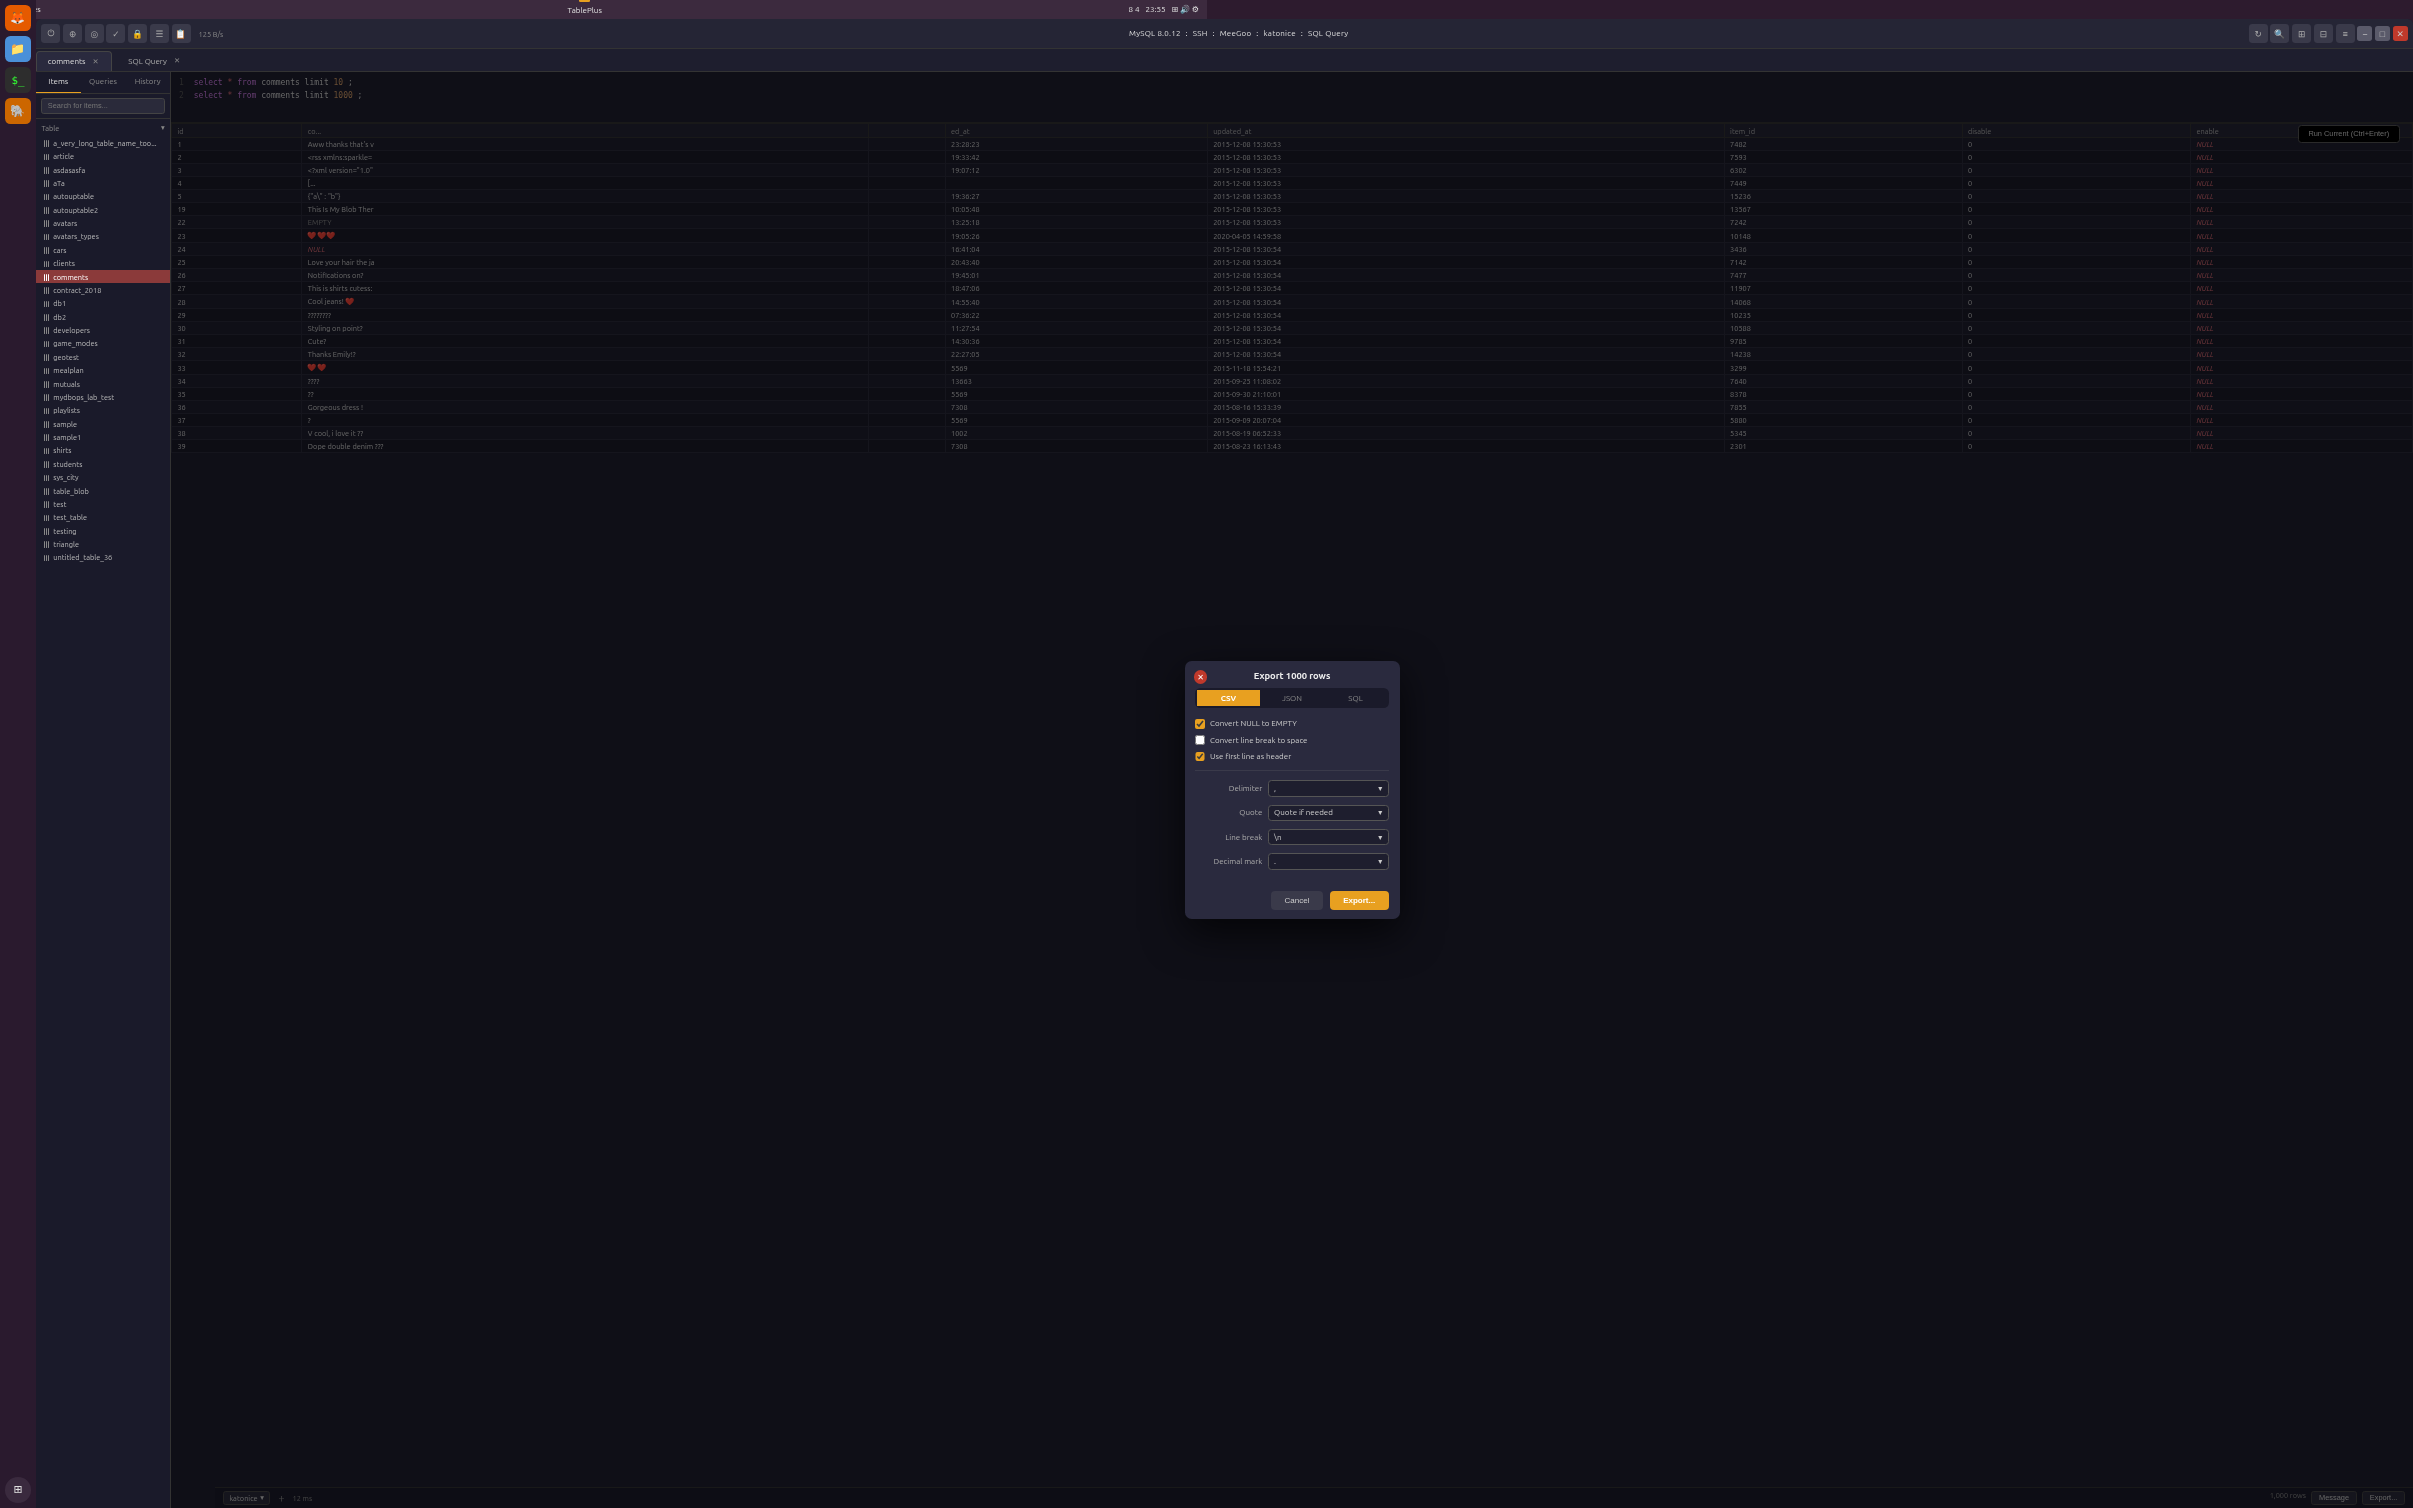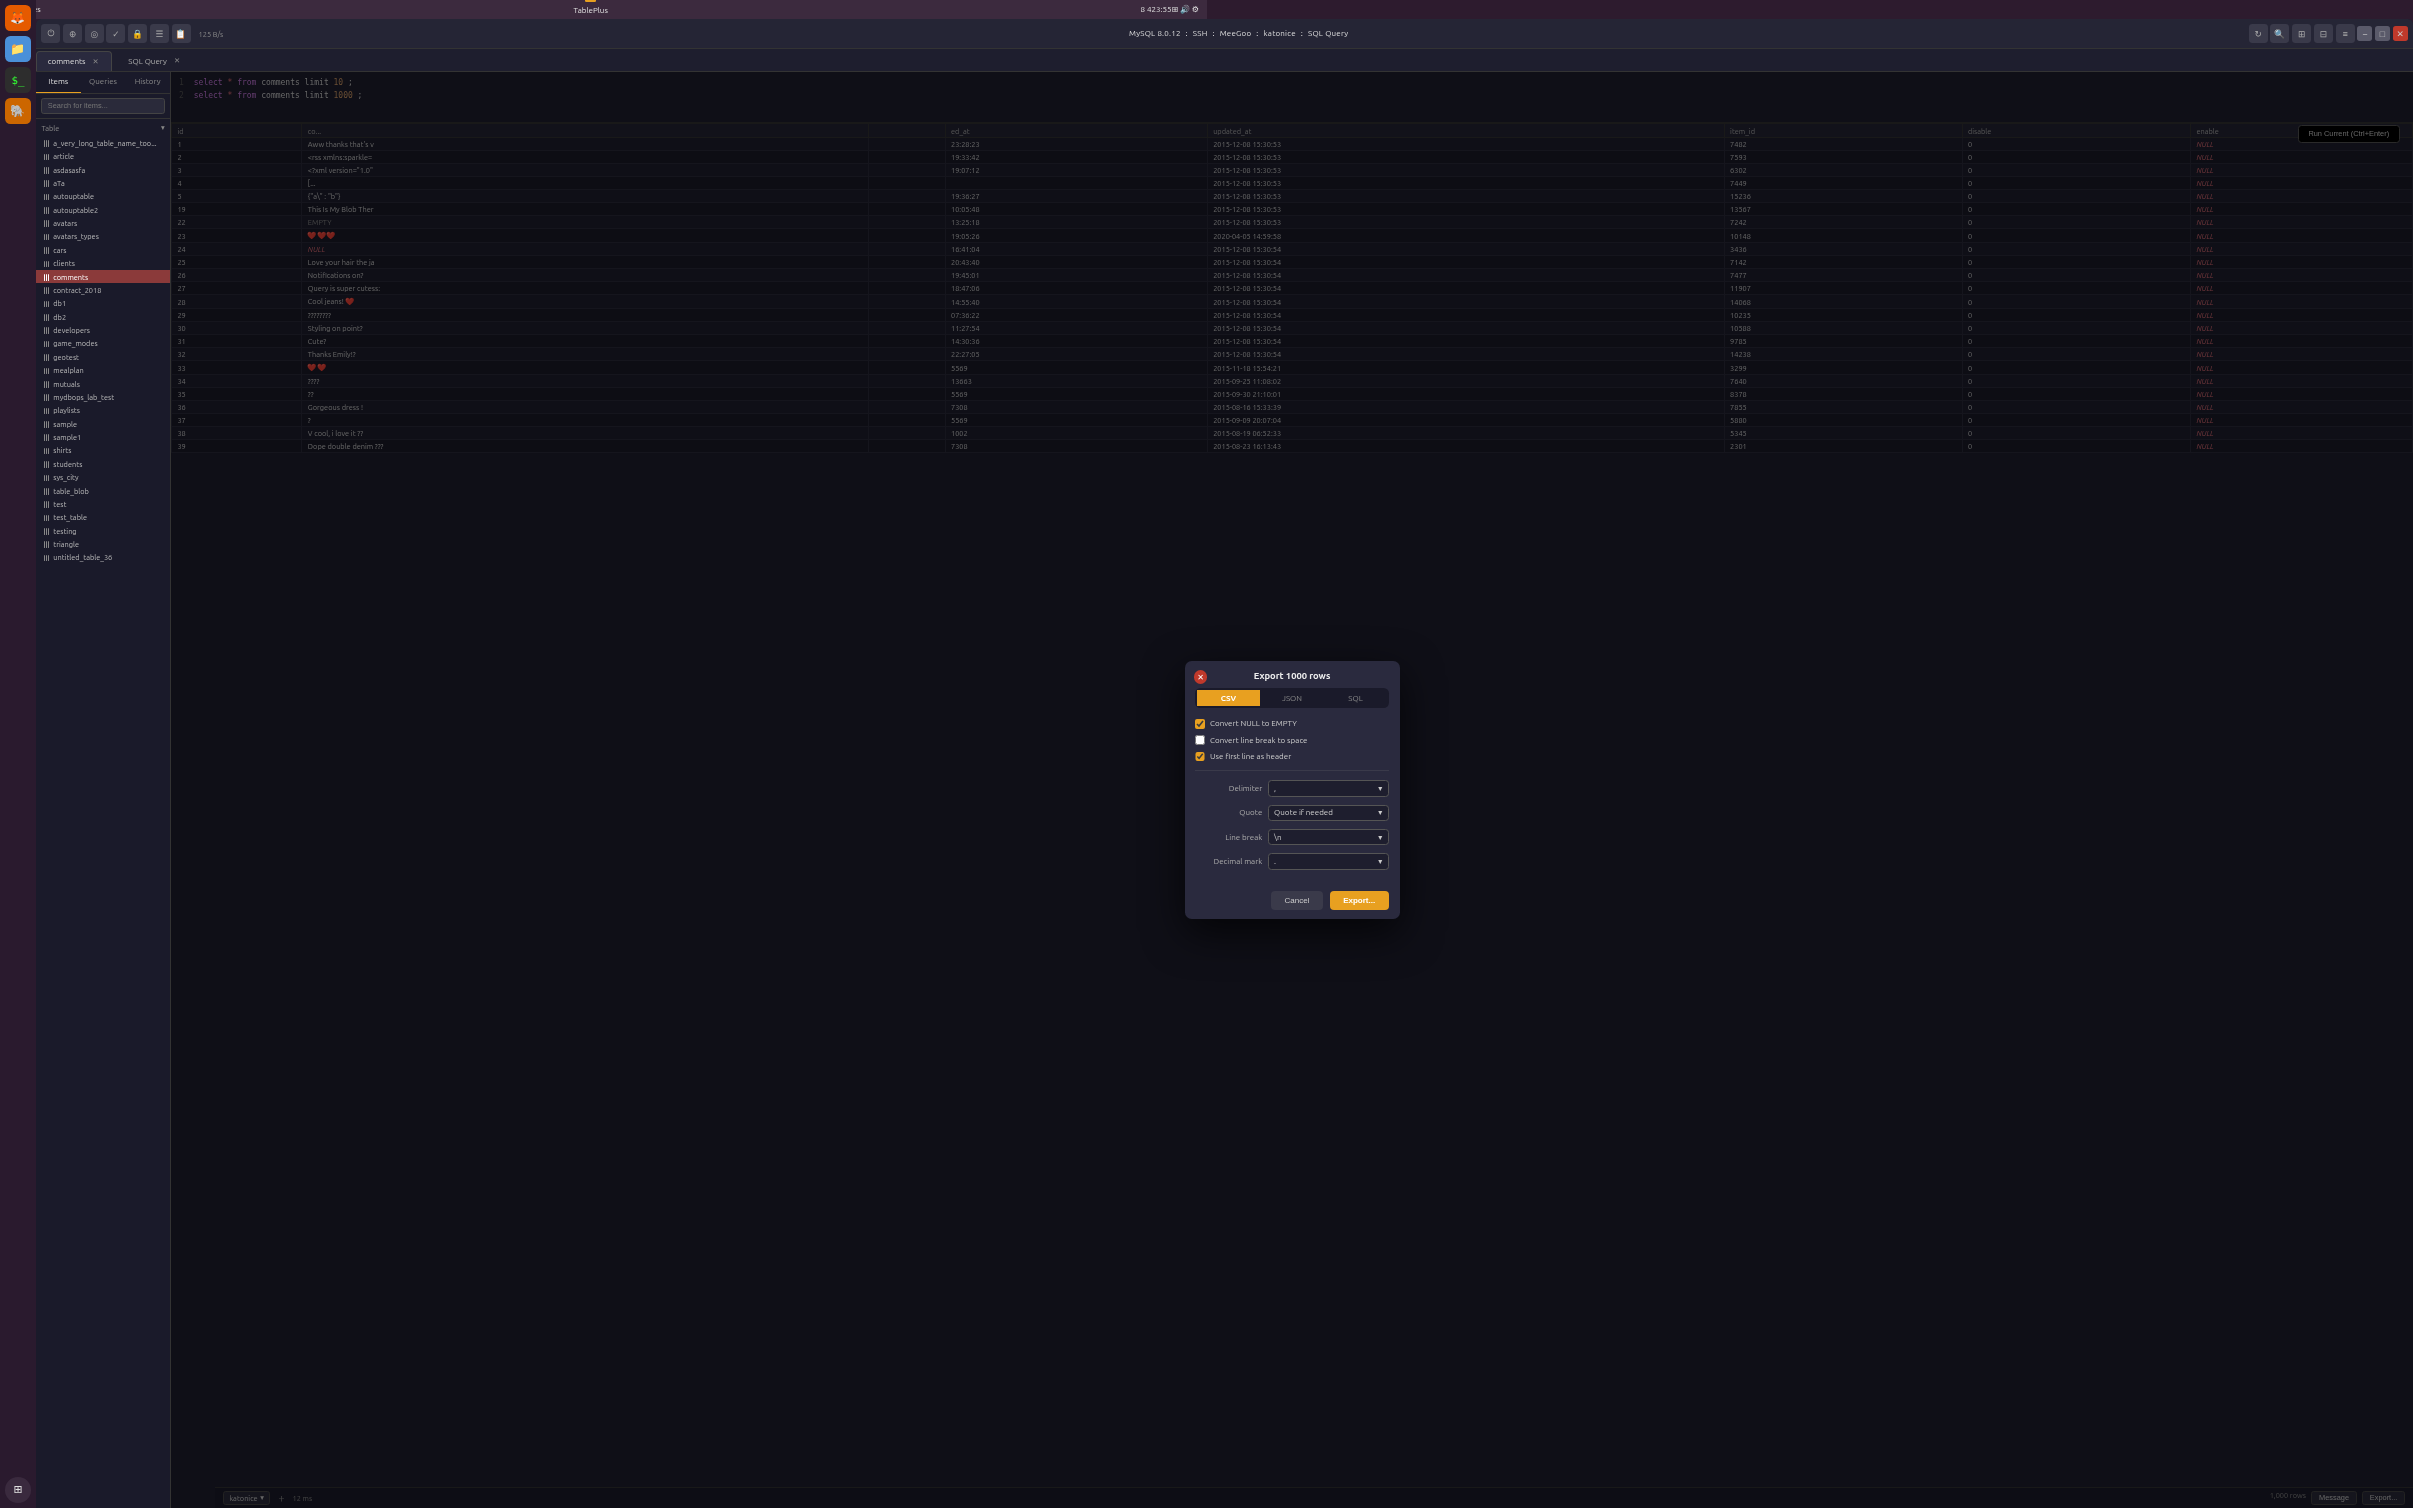--- a/index.html
+++ b/index.html
@@ -18,21 +18,21 @@
       height: 19px;
       background: #3c2a3e;
       display: flex;
       align-items: center;
       justify-content: space-between;
       padding: 0 8px;
       font-size: 8px;
     }
     .topbar-left { display: flex; align-items: center; gap: 5.4px; }
     .topbar-center { display: flex; align-items: center; gap: 4px; flex-direction: column; }
-    .topbar-right { display: flex; align-items: center; gap: 0; }
+    .topbar-right { display: flex; align-items: center; gap: 6px; }
     .topbar-app-icon {
       width: 10.8px; height: 10.8px;
       background: #e8a020;
       border-radius: 1.3px;
       display: inline-flex; align-items: center; justify-content: center;
       font-size: 6.7px; color: white;
     }
 
     
     .taskbar {
@@ -868,21 +868,21 @@
                   <td>Notifications on?</td>
                   <td></td>
                   <td>19:45:01</td>
                   <td>2015-12-08 15:30:54</td>
                   <td>7477</td>
                   <td>0</td>
                   <td><span class="null-val">NULL</span></td>
                 </tr>
                 <tr>
                   <td>27</td>
-                  <td>Query is super cutess:</td>
+                  <td>This is shirts cutess:</td>
                   <td></td>
                   <td>18:47:06</td>
                   <td>2015-12-08 15:30:54</td>
                   <td>11907</td>
                   <td>0</td>
                   <td><span class="null-val">NULL</span></td>
                 </tr>
                 <tr>
                   <td>28</td>
                   <td>Cool jeans! ❤️</td>

